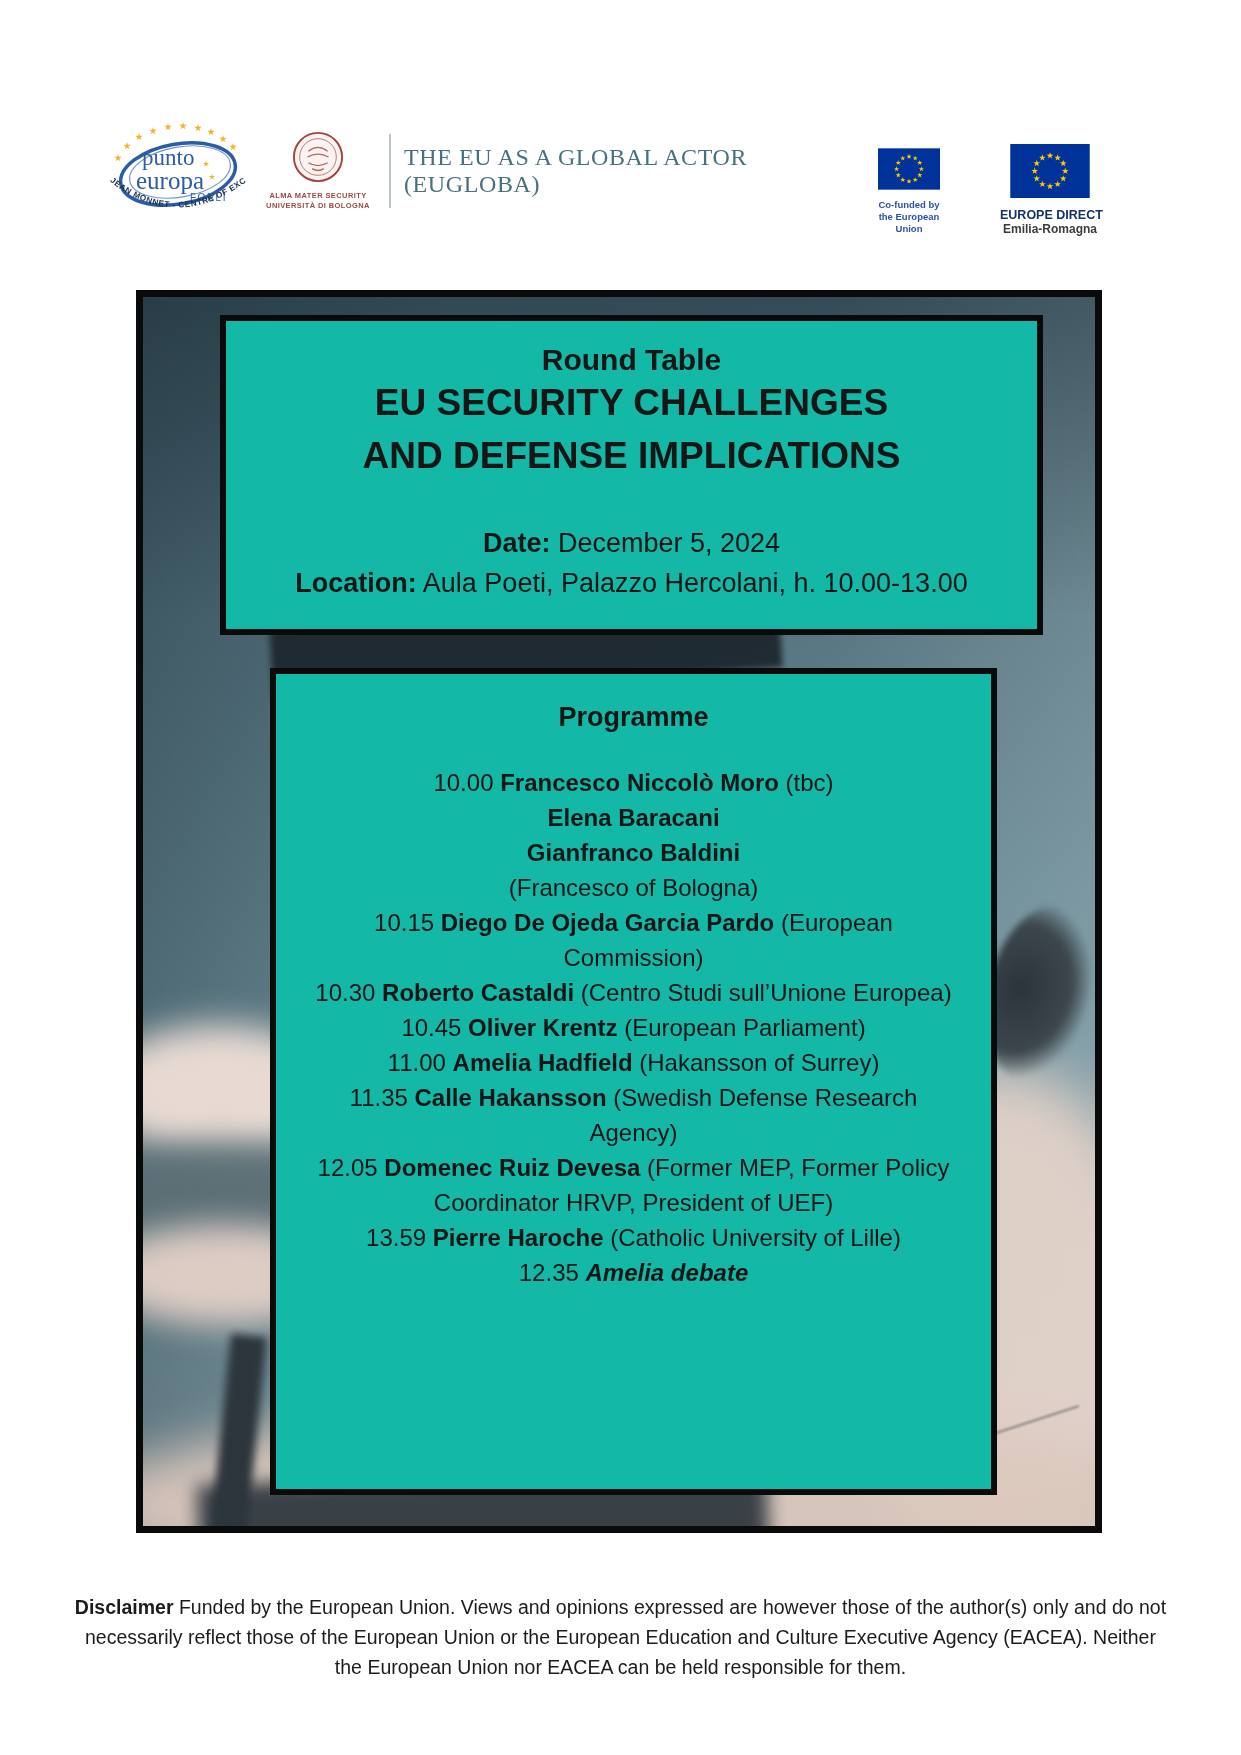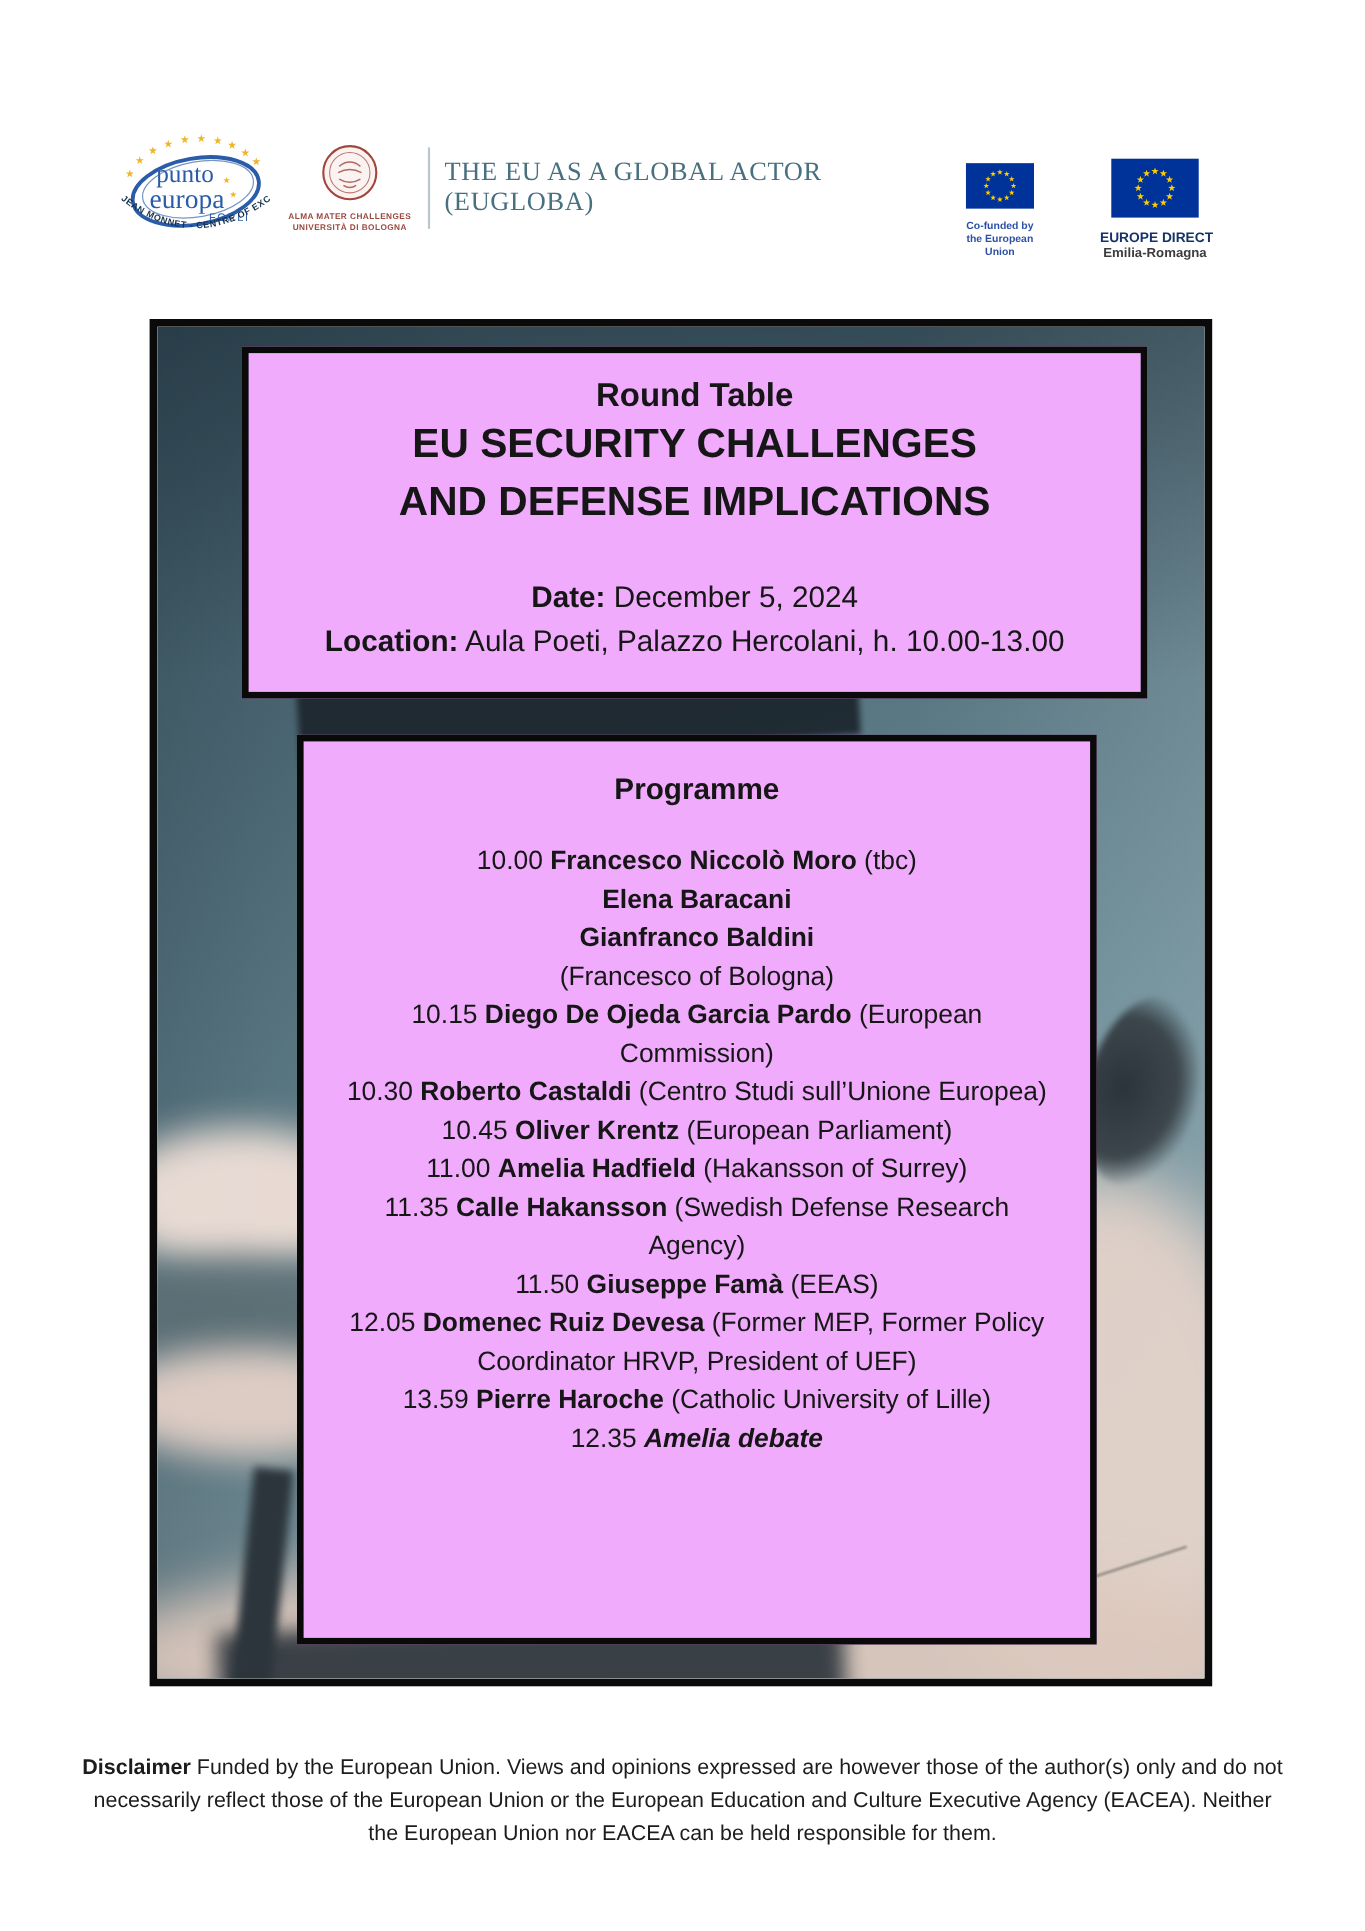--- a/index.html
+++ b/index.html
@@ -42,21 +42,21 @@
                transform:rotate(-2deg);filter:blur(9px);opacity:.9;}
   .pole{position:absolute;left:76px;top:1038px;width:36px;height:230px;background:#2c353c;
         transform:rotate(6deg);filter:blur(4px);}
   .feather{position:absolute;left:845px;top:608px;width:100px;height:175px;border-radius:50%;
            background:radial-gradient(ellipse at 32% 50%,#2b343a 0%,#3c464c 52%,rgba(60,70,76,0) 74%);
            filter:blur(3px);transform:rotate(14deg);}
   .lash{position:absolute;left:848px;top:1122px;width:90px;height:2px;background:#6f6f68;
         transform:rotate(-18deg);filter:blur(1px);opacity:.8;}
 
   
-  .panel{position:absolute;box-sizing:border-box;border:6px solid #0a0a0a;background:#f0abfc;
+  .panel{position:absolute;box-sizing:border-box;border:6px solid #0a0a0a;background:#14b8a6;
          text-align:center;color:#161616;}
   .title-box{left:77px;top:18px;width:823px;height:320px;}
   .programme-box{left:127px;top:371px;width:727px;height:827px;}
   .rt{margin-top:22px;font-size:30px;font-weight:bold;}
   .big{font-size:37px;font-weight:bold;line-height:1.42;}
   .meta{font-size:27px;line-height:1.48;}
   .meta-first{margin-top:42px;}
   .lbl{font-weight:bold;}
   .prog-h{margin-top:28px;font-size:27px;font-weight:bold;}
   .prog-list{margin-top:32px;font-size:24px;line-height:35px;padding:0 34px;}
@@ -107,21 +107,21 @@
     </svg>
   </div>
 
   <div class="hdr-item logo-unibo">
     <svg viewBox="0 0 56 56" width="54" height="54">
       <circle cx="28" cy="28" r="25" fill="#faf3f1" stroke="#a3453c" stroke-width="2"></circle>
       <circle cx="28" cy="28" r="19" fill="none" stroke="#a3453c" stroke-width="1" opacity=".7"></circle>
       <path d="M18,22 q10,-8 20,0 M17,28 q11,-6 22,0 M18,34 q10,6 20,0 M22,40 q6,4 12,0" stroke="#a3453c" stroke-width="1.4" fill="none" opacity=".8"></path>
     </svg>
     <div class="unibo-caption">
-      <div>ALMA MATER CHALLENGES</div>
+      <div>ALMA MATER SECURITY</div>
       <div>UNIVERSITÀ DI BOLOGNA</div>
     </div>
   </div>
 
   <div class="hdr-item hdr-divider"></div>
 
   <div class="hdr-item eugloba">THE EU AS A GLOBAL ACTOR (EUGLOBA)</div>
 
   <div class="hdr-item cofunded">
     <svg viewBox="0 0 60 40" width="62" height="42">
@@ -197,21 +197,20 @@
       <div class="prog-list" id="programme-list">
           <div class="prog-line"><span>10.00 </span><span class="n">Francesco Niccolò Moro</span><span> (tbc)</span></div>
           <div class="prog-line"><span class="n">Elena Baracani</span></div>
           <div class="prog-line"><span class="n">Gianfranco Baldini</span></div>
           <div class="prog-line"><span>(Francesco of Bologna)</span></div>
           <div class="prog-line"><span>10.15 </span><span class="n">Diego De Ojeda Garcia Pardo</span><span> (European Commission)</span></div>
           <div class="prog-line"><span>10.30 </span><span class="n">Roberto Castaldi</span><span> (Centro Studi sull’Unione Europea)</span></div>
           <div class="prog-line"><span>10.45 </span><span class="n">Oliver Krentz</span><span> (European Parliament)</span></div>
           <div class="prog-line"><span>11.00 </span><span class="n">Amelia Hadfield</span><span> (Hakansson of Surrey)</span></div>
           <div class="prog-line"><span>11.35 </span><span class="n">Calle Hakansson</span><span> (Swedish Defense Research Agency)</span></div>
-          <div class="prog-line"><span>11.50 </span><span class="n">Giuseppe Famà</span><span> (EEAS)</span></div>
           <div class="prog-line"><span>12.05 </span><span class="n">Domenec Ruiz Devesa</span><span> (Former MEP, Former Policy Coordinator HRVP, President of UEF)</span></div>
           <div class="prog-line"><span>13.59 </span><span class="n">Pierre Haroche</span><span> (Catholic University of Lille)</span></div>
           <div class="prog-line"><span>12.35 </span><span class="d">Amelia debate</span></div>
         </div>
     </div>
   </div>
 
   <div class="disclaimer">
     <span class="lbl">Disclaimer</span><span> Funded by the European Union. Views and opinions expressed are however those of the author(s) only and do not necessarily reflect those of the European Union or the European Education and Culture Executive Agency (EACEA). Neither the European Union nor EACEA can be held responsible for them.</span>
   </div>

